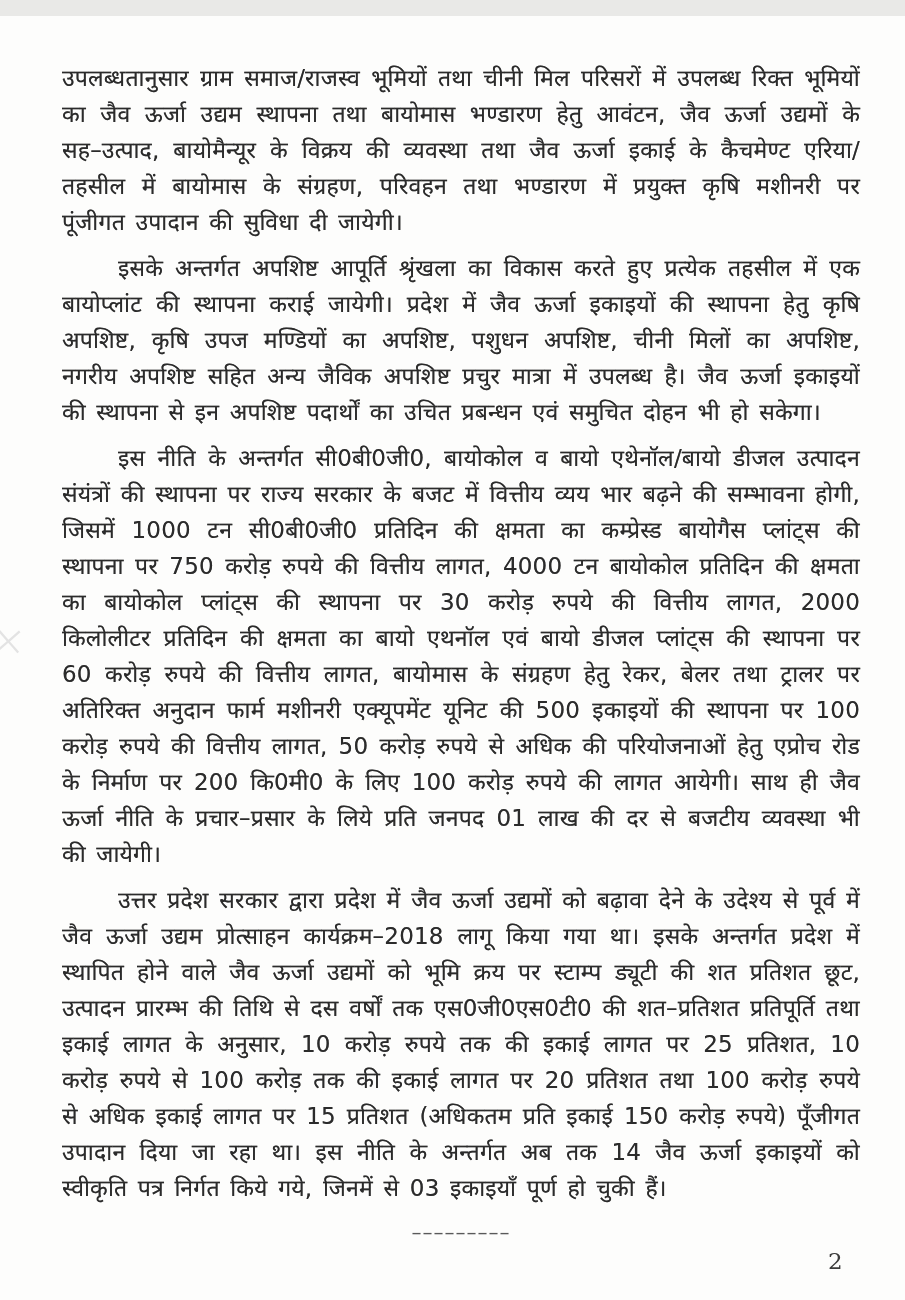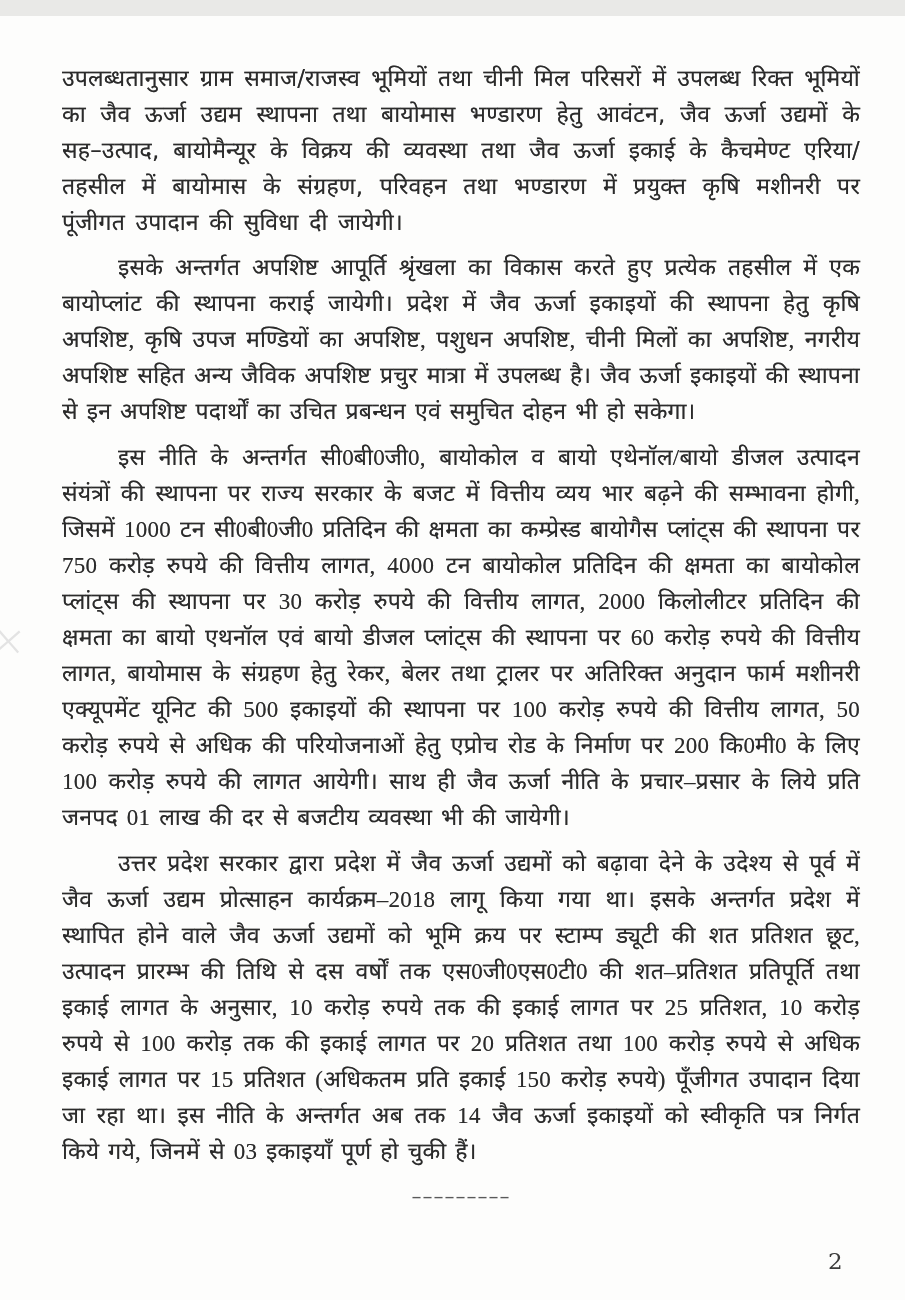--- a/index.html
+++ b/index.html
@@ -30,21 +30,20 @@
     line-height: 36px;
     text-align: justify;
     word-spacing: 3px;
     letter-spacing: 0.2px;
     color: #2b2b2b;
     
     text-shadow: 0 0 0.4px rgba(40,40,40,0.55);
   }
   .content p.indent {
     text-indent: 56px;
-    font-family: Liberation Serif, serif;
   }
   .separator {
     margin-top: 16px;
     text-align: center;
     font-size: 20px;
     letter-spacing: 1px;
     color: #5a5a5a;
     line-height: 20px;
     white-space: nowrap;
   }

